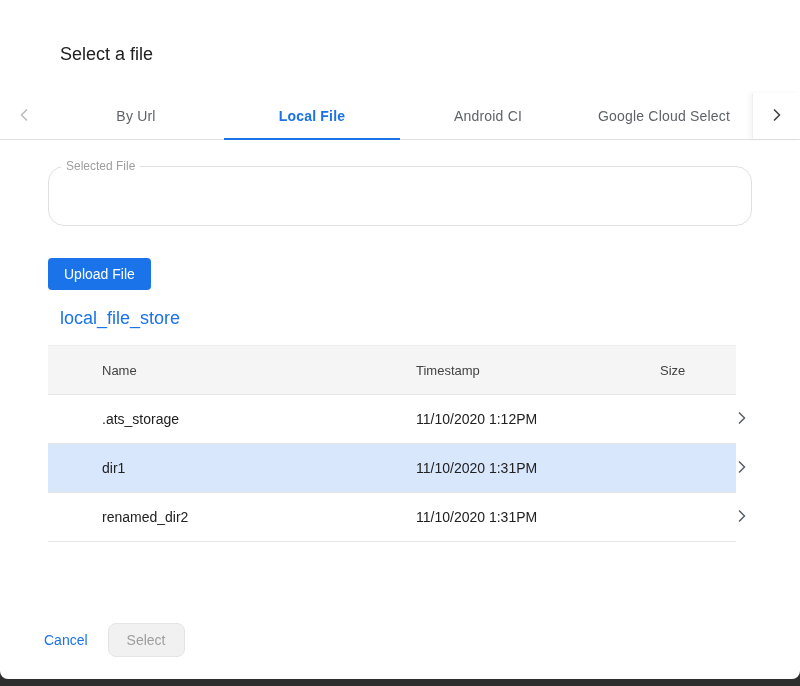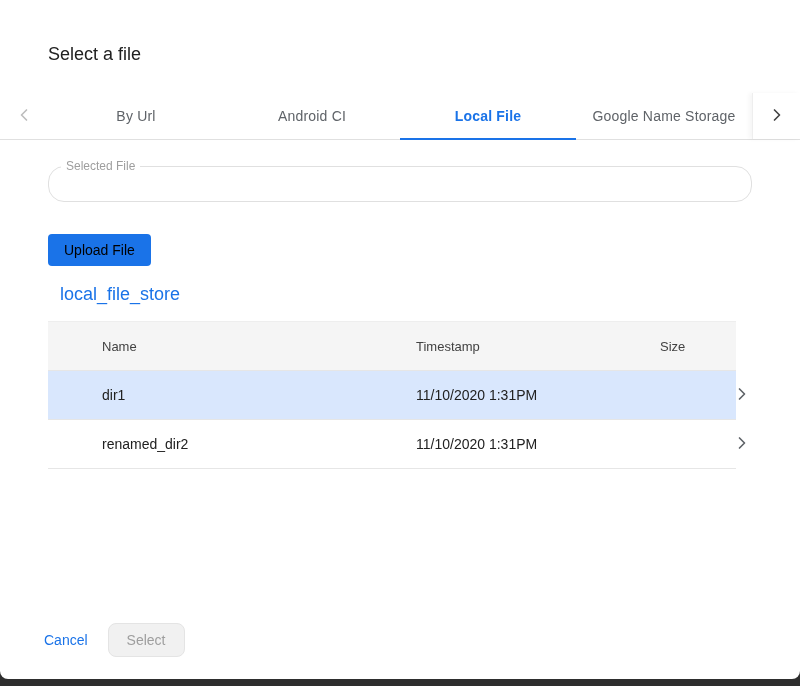--- a/index.html
+++ b/index.html
@@ -15,21 +15,21 @@
     background: #ffffff;
     border-radius: 0 0 8px 8px;
     overflow: hidden;
     display: flex;
     flex-direction: column;
   }
   .dialog-title {
     font-size: 18px;
     font-weight: 400;
     color: #212121;
-    margin: 44px 44px 28px 48px;
+    margin: 44px 44px 28px 60px;
   }
   
   .tabbar {
     display: flex;
     align-items: stretch;
     height: 47px;
     border-bottom: 1px solid #e0e0e0;
   }
   .tab-arrow {
     width: 48px;
@@ -62,21 +62,21 @@
     left: 0; right: 0; bottom: -1px;
     height: 2px;
     background: var(--accent);
   }
   
   .content { padding: 26px 48px 0 48px; flex: 1; }
   .outlined-field {
     position: relative;
     border: 1px solid #e0e0e0;
     border-radius: 16px;
-    height: 36px;
+    height: 60px;
   }
   .outlined-field .field-label {
     position: absolute;
     top: -8px;
     left: 12px;
     background: #ffffff;
     padding: 0 5px;
     font-size: 12px;
     color: #9e9e9e;
   }
@@ -87,21 +87,21 @@
     outline: none;
     background: transparent;
     padding: 0 14px;
     font-size: 14px;
     color: #212121;
     font-family: inherit;
   }
   .upload-btn {
     margin-top: 32px;
     background: var(--accent);
-    color: #000000;
+    color: #ffffff;
     border: none;
     border-radius: 4px;
     height: 32px;
     padding: 11px 16px;
     font-size: 14px;
     font-family: inherit;
     cursor: pointer;
     display: inline-flex;
     align-items: center;
   }
@@ -177,28 +177,28 @@
       <span>
         <svg width="20" height="20" viewBox="0 0 24 24">
             <path d="M15 6l-6 6 6 6" fill="none" stroke="#bdbdbd" stroke-width="2" stroke-linecap="round" stroke-linejoin="round"></path>
           </svg>
       </span>
     </button>
     <div class="tabs">
       <div class="tab">
         <span>By Url</span>
       </div>
+      <div class="tab active">
+        <span>Local File</span>
+      </div>
       <div class="tab">
         <span>Android CI</span>
       </div>
-      <div class="tab active">
-        <span>Local File</span>
-      </div>
       <div class="tab">
-        <span>Google Name Storage</span>
+        <span>Google Cloud Select</span>
       </div>
     </div>
     <button class="tab-arrow right">
       <span>
         <svg width="20" height="20" viewBox="0 0 24 24">
             <path d="M9 6l6 6-6 6" fill="none" stroke="#424242" stroke-width="2" stroke-linecap="round" stroke-linejoin="round"></path>
           </svg>
       </span>
     </button>
   </div>
@@ -217,50 +217,64 @@
     </div>
 
     <div class="file-table">
       <div class="t-row header">
         <div class="cell">Name</div>
         <div class="cell">Timestamp</div>
         <div class="cell">Size</div>
         <div class="cell"></div>
       </div>
 
-
-      <div class="t-row selected">
-        <div class="cell">dir1</div>
-        <div class="cell">11/10/2020 1:31PM</div>
+      <div class="t-row">
+        <div class="cell">.ats_storage</div>
+        <div class="cell">11/10/2020 1:12PM</div>
         <div class="cell"></div>
         <div class="cell chev-cell">
           <button class="chev-btn">
             <span>
               <svg width="20" height="20" viewBox="0 0 24 24">
                   <path d="M9 6l6 6-6 6" fill="none" stroke="#5f6368" stroke-width="2" stroke-linecap="round" stroke-linejoin="round"></path>
                 </svg>
             </span>
           </button>
         </div>
       </div>
 
-      <div class="t-row">
-        <div class="cell">renamed_dir2</div>
+      <div class="t-row selected">
+        <div class="cell">dir1</div>
         <div class="cell">11/10/2020 1:31PM</div>
         <div class="cell"></div>
         <div class="cell chev-cell">
           <button class="chev-btn">
             <span>
               <svg width="20" height="20" viewBox="0 0 24 24">
                   <path d="M9 6l6 6-6 6" fill="none" stroke="#5f6368" stroke-width="2" stroke-linecap="round" stroke-linejoin="round"></path>
                 </svg>
             </span>
           </button>
         </div>
       </div>
+
+      <div class="t-row">
+        <div class="cell">renamed_dir2</div>
+        <div class="cell">11/10/2020 1:31PM</div>
+        <div class="cell"></div>
+        <div class="cell chev-cell">
+          <button class="chev-btn">
+            <span>
+              <svg width="20" height="20" viewBox="0 0 24 24">
+                  <path d="M9 6l6 6-6 6" fill="none" stroke="#5f6368" stroke-width="2" stroke-linecap="round" stroke-linejoin="round"></path>
+                </svg>
+            </span>
+          </button>
+        </div>
+      </div>
     </div>
 
   </div>
 
   <div class="footer">
     <button class="cancel-btn">Cancel</button>
     <button class="select-btn" disabled="">Select</button>
   </div>
 
 </div>

